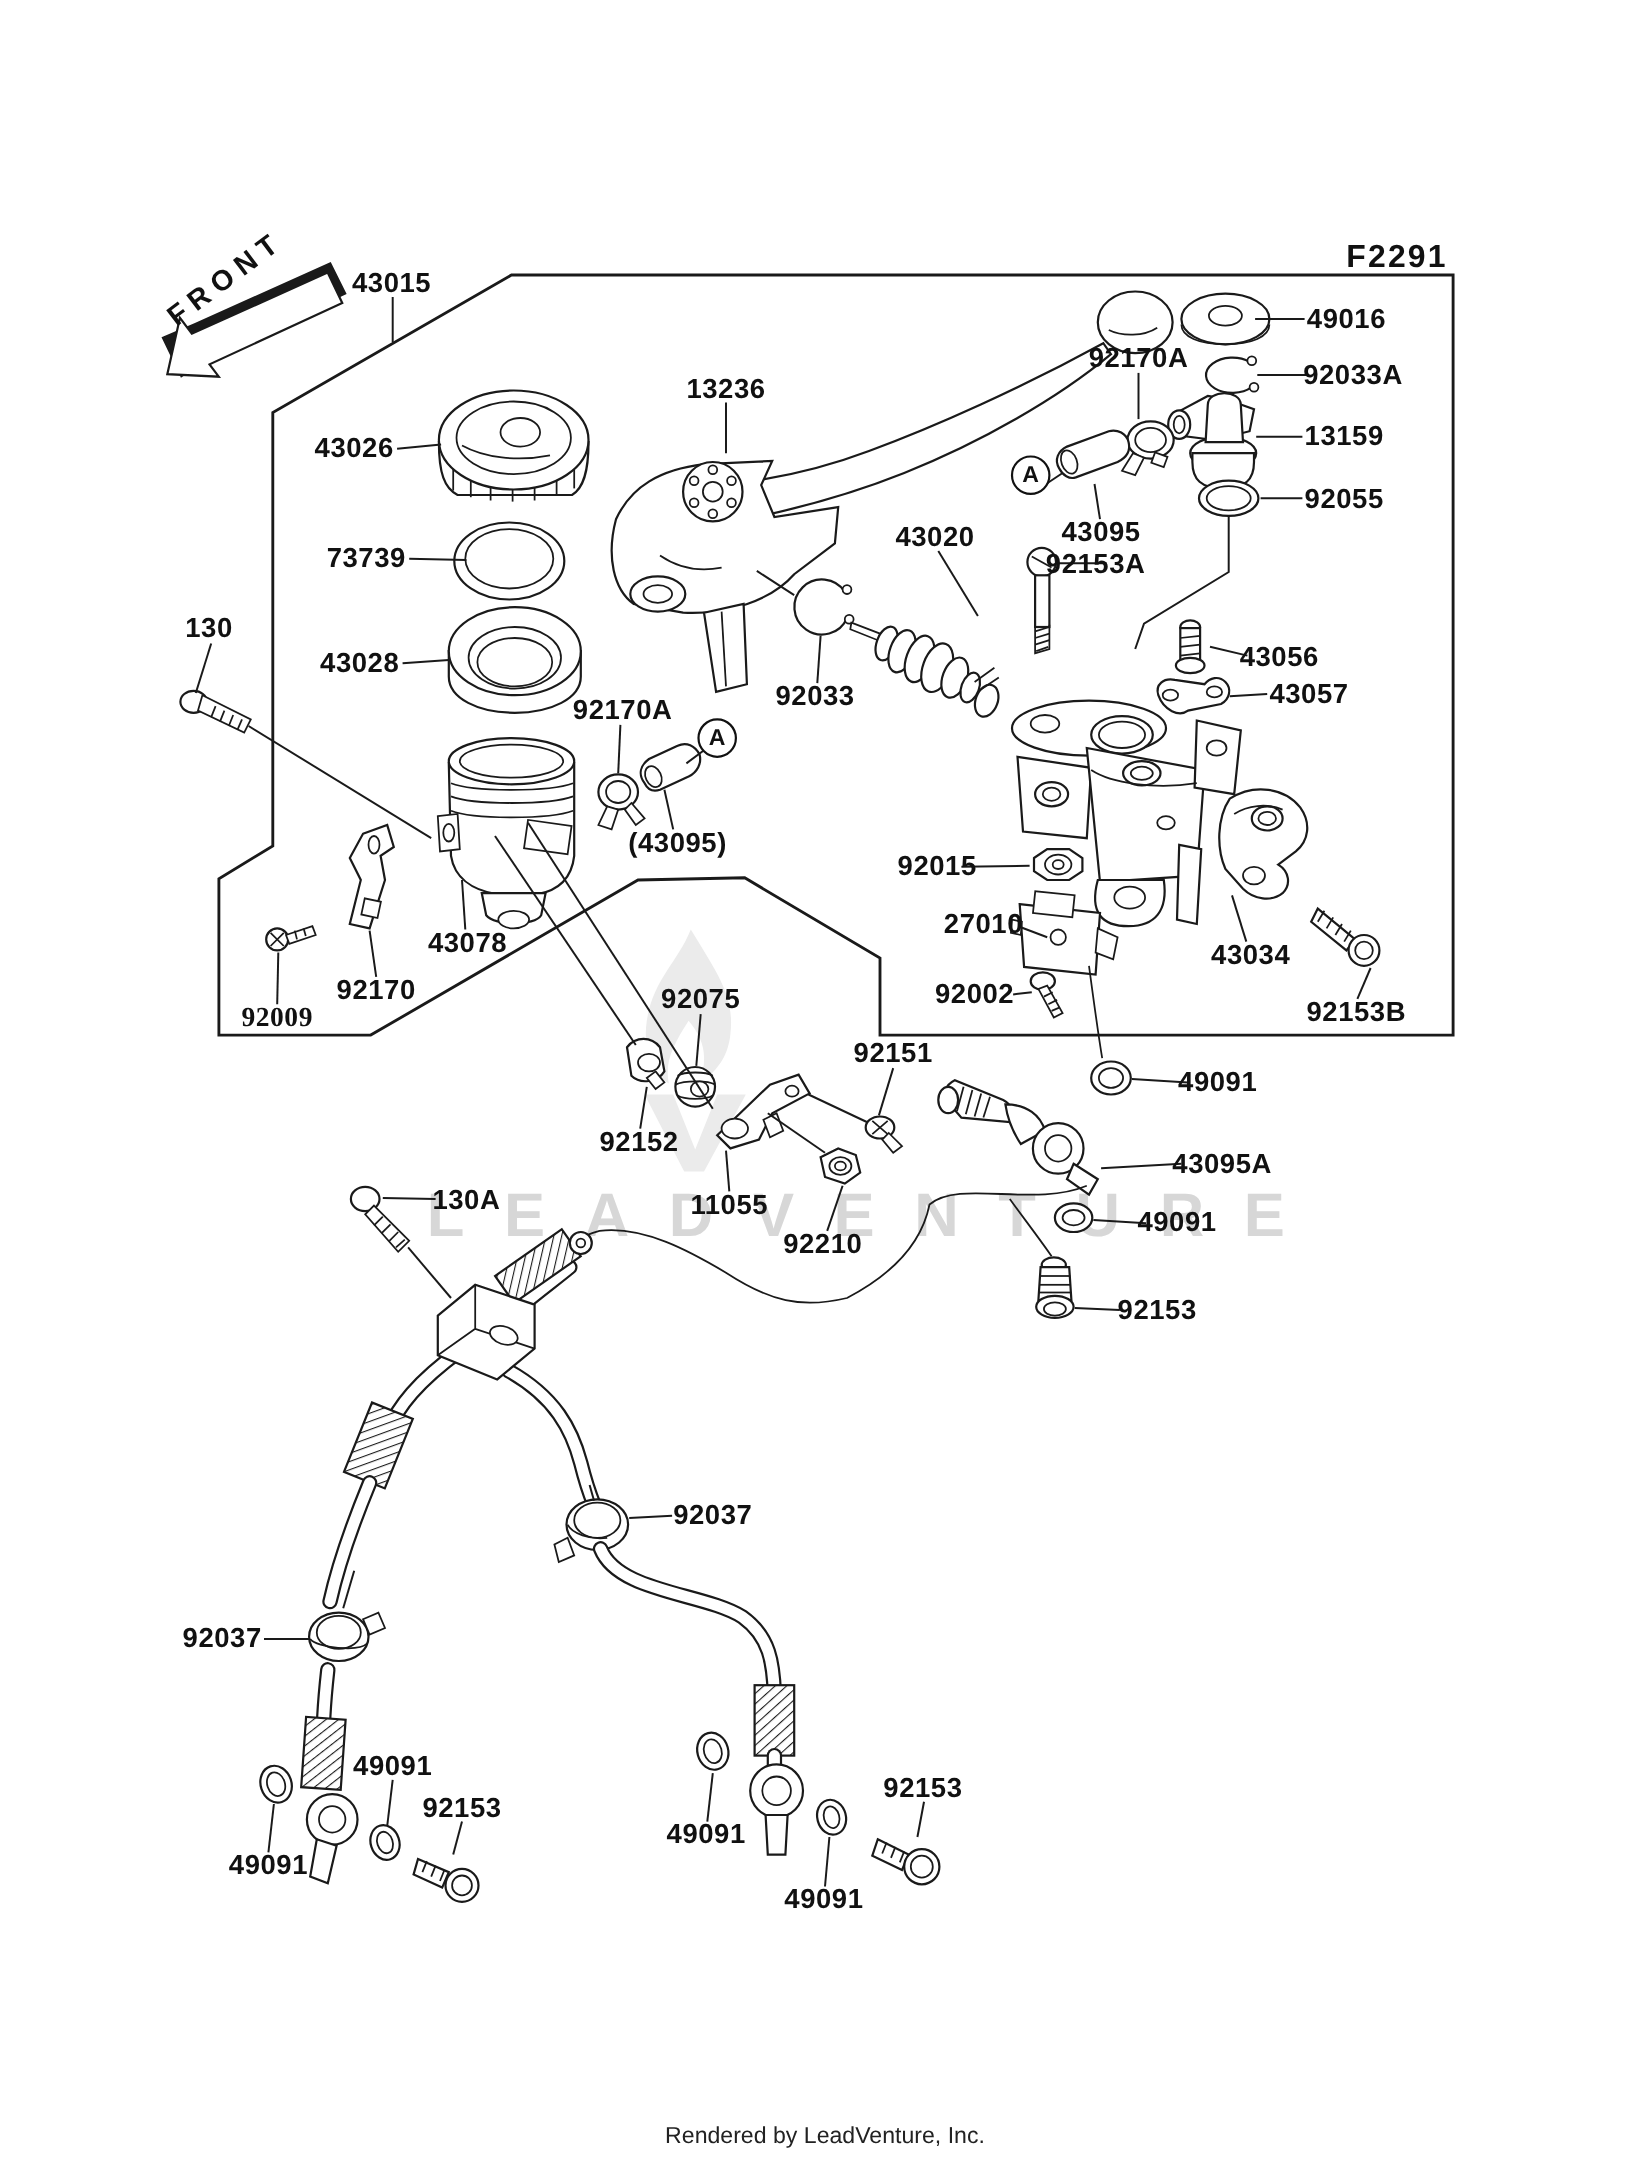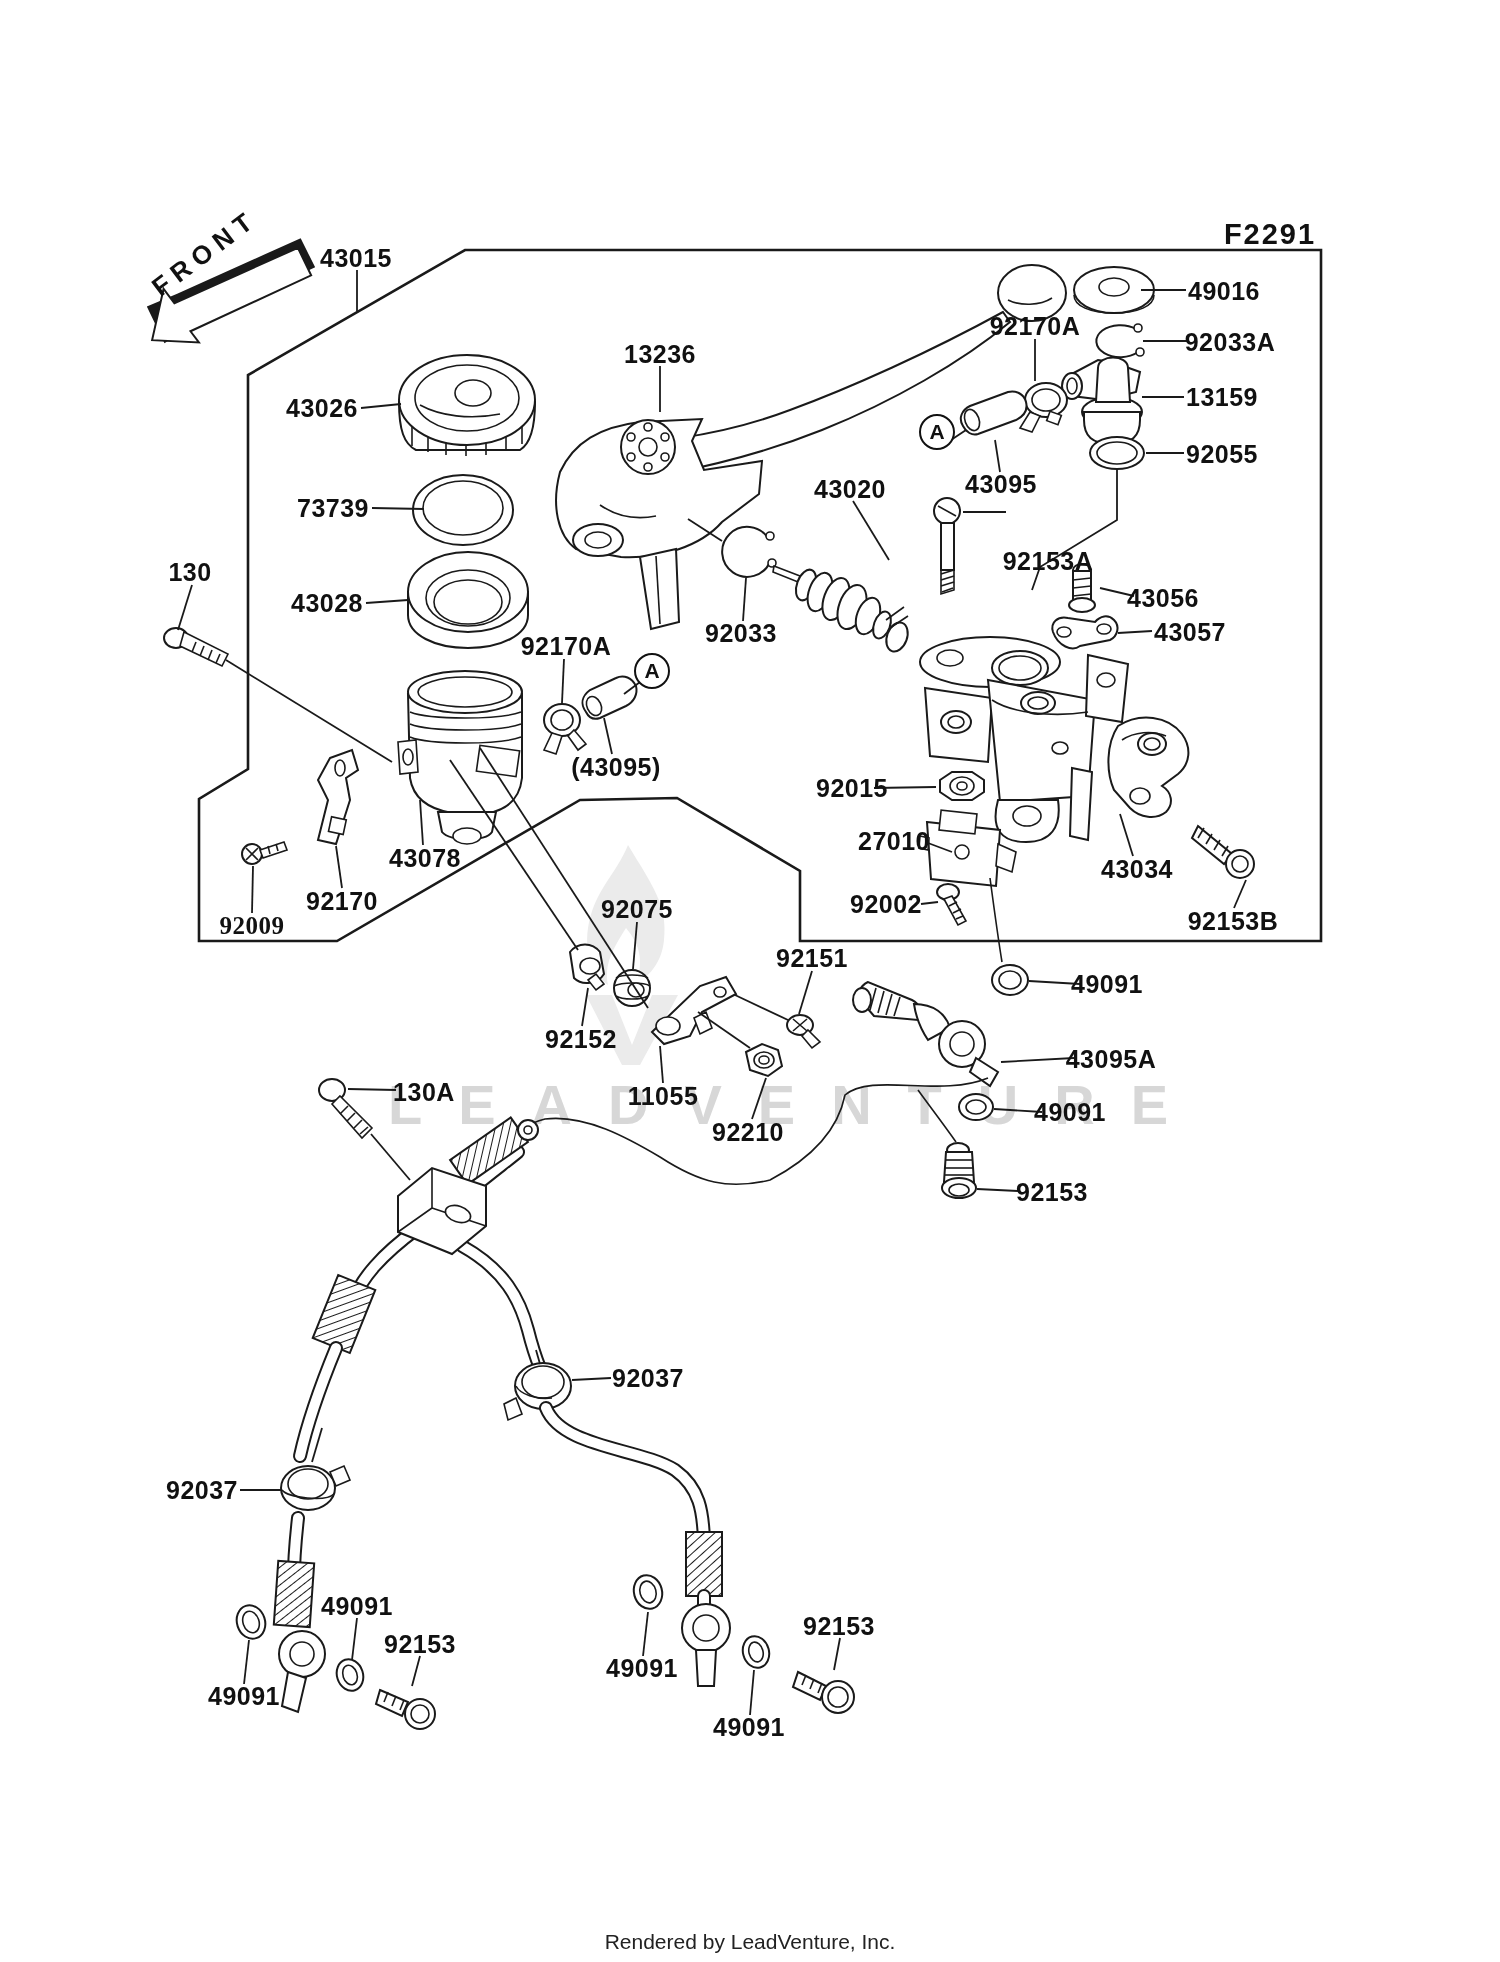--- a/index.html
+++ b/index.html
@@ -510,21 +510,21 @@
       <div class="part-label" style="left: 322px; top: 408px;">43026</div>
       <div class="part-label" style="left: 333px; top: 508px;">73739</div>
       <div class="part-label" style="left: 327px; top: 603px;">43028</div>
       <div class="part-label" style="left: 190px; top: 572px;">130</div>
       <div class="part-label" style="left: 1035px; top: 326px;">92170A</div>
       <div class="part-label" style="left: 1224px; top: 291px;">49016</div>
       <div class="part-label" style="left: 1230px; top: 342px;">92033A</div>
       <div class="part-label" style="left: 1222px; top: 397px; text-align: right;">13159</div>
       <div class="part-label" style="left: 1222px; top: 454px;">92055</div>
       <div class="part-label" style="left: 1001px; top: 484px;">43095</div>
-      <div class="part-label" style="left: 1048px; top: 513px; margin-top: 48px;">92153A</div>
+      <div class="part-label" style="left: 996px; top: 513px;">92153A</div>
       <div class="part-label" style="left: 850px; top: 489px;">43020</div>
       <div class="part-label" style="left: 741px; top: 633px;">92033</div>
       <div class="part-label" style="left: 1163px; top: 598px;">43056</div>
       <div class="part-label" style="left: 1190px; top: 632px;">43057</div>
       <div class="part-label" style="left: 566px; top: 646px;">92170A</div>
       <div class="part-label" style="left: 616px; top: 767px;">(43095)</div>
       <div class="part-label" style="left: 852px; top: 788px;">92015</div>
       <div class="part-label" style="left: 425px; top: 858px;">43078</div>
       <div class="part-label" style="left: 894px; top: 841px;">27010</div>
       <div class="part-label" style="left: 342px; top: 901px;">92170</div>

